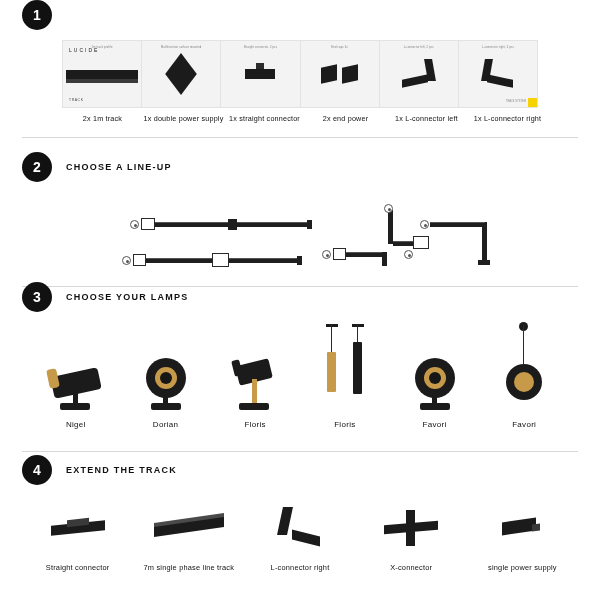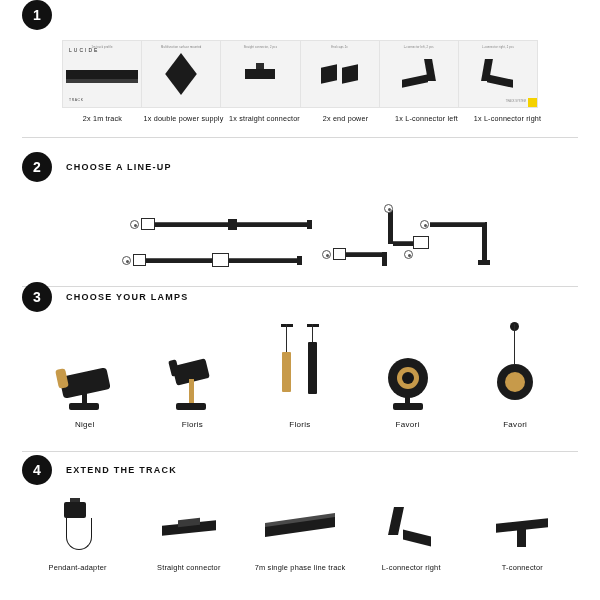--- a/index.html
+++ b/index.html
@@ -427,20 +427,32 @@
           <div class="cyl-lamp">
             <div class="body"></div>
               <div class="ring"></div>
             <div class="arm"></div>
               <div class="base"></div>
           </div>
         </div>
         <div class="lamp-name">Nigel</div>
       </div>
 
+      <div class="lamp-cell">
+        <div class="lamp-art">
+          <div class="ball-lamp">
+            <div class="ball"></div>
+              <div class="inner"></div>
+              <div class="inner2"></div>
+            <div class="arm"></div>
+              <div class="base"></div>
+          </div>
+        </div>
+        <div class="lamp-name">Dorian</div>
+      </div>
 
       <div class="lamp-cell">
         <div class="lamp-art">
           <div class="gold-lamp">
             <div class="head"></div>
               <div class="knob"></div>
             <div class="stem"></div>
               <div class="base"></div>
           </div>
         </div>
@@ -496,30 +508,20 @@
   <div class="section" id="sec4">
     <div class="header-row">
       <div class="step-header">
         <div class="step-badge">4</div>
         <div class="step-title">EXTEND THE TRACK</div>
       </div>
     </div>
 
     <div class="extend">
 
-      <div class="ext-cell">
-        <div class="ext-art">
-          <div class="adapter">
-              <div class="nub"></div>
-              <div class="box"></div>
-              <div class="wire"></div>
-            </div>
-        </div>
-        <div class="ext-name">Pendant-adapter</div>
-      </div>
 
       <div class="ext-cell">
         <div class="ext-art">
           <div class="straight-c">
               <div class="b1"></div>
               <div class="b2"></div>
             </div>
         </div>
         <div class="ext-name">Straight connector</div>
       </div>
@@ -538,28 +540,37 @@
       <div class="ext-cell">
         <div class="ext-art">
           <div class="l-conn right">
               <div class="h a"></div>
               <div class="h b"></div>
             </div>
         </div>
         <div class="ext-name">L-connector right</div>
       </div>
 
+
       <div class="ext-cell">
         <div class="ext-art">
-          <div class="t-conn">
+          <div class="x-conn">
               <div class="h a"></div>
               <div class="h b"></div>
             </div>
         </div>
-        <div class="ext-name">T-connector</div>
-      </div>
-
-
+        <div class="ext-name">X-connector</div>
+      </div>
+
+      <div class="ext-cell">
+        <div class="ext-art">
+          <div class="power-sup">
+              <div class="p"></div>
+              <div class="q"></div>
+            </div>
+        </div>
+        <div class="ext-name">single power supply</div>
+      </div>
 
     </div>
   </div>
 
 </div>
 
 </body></html>

